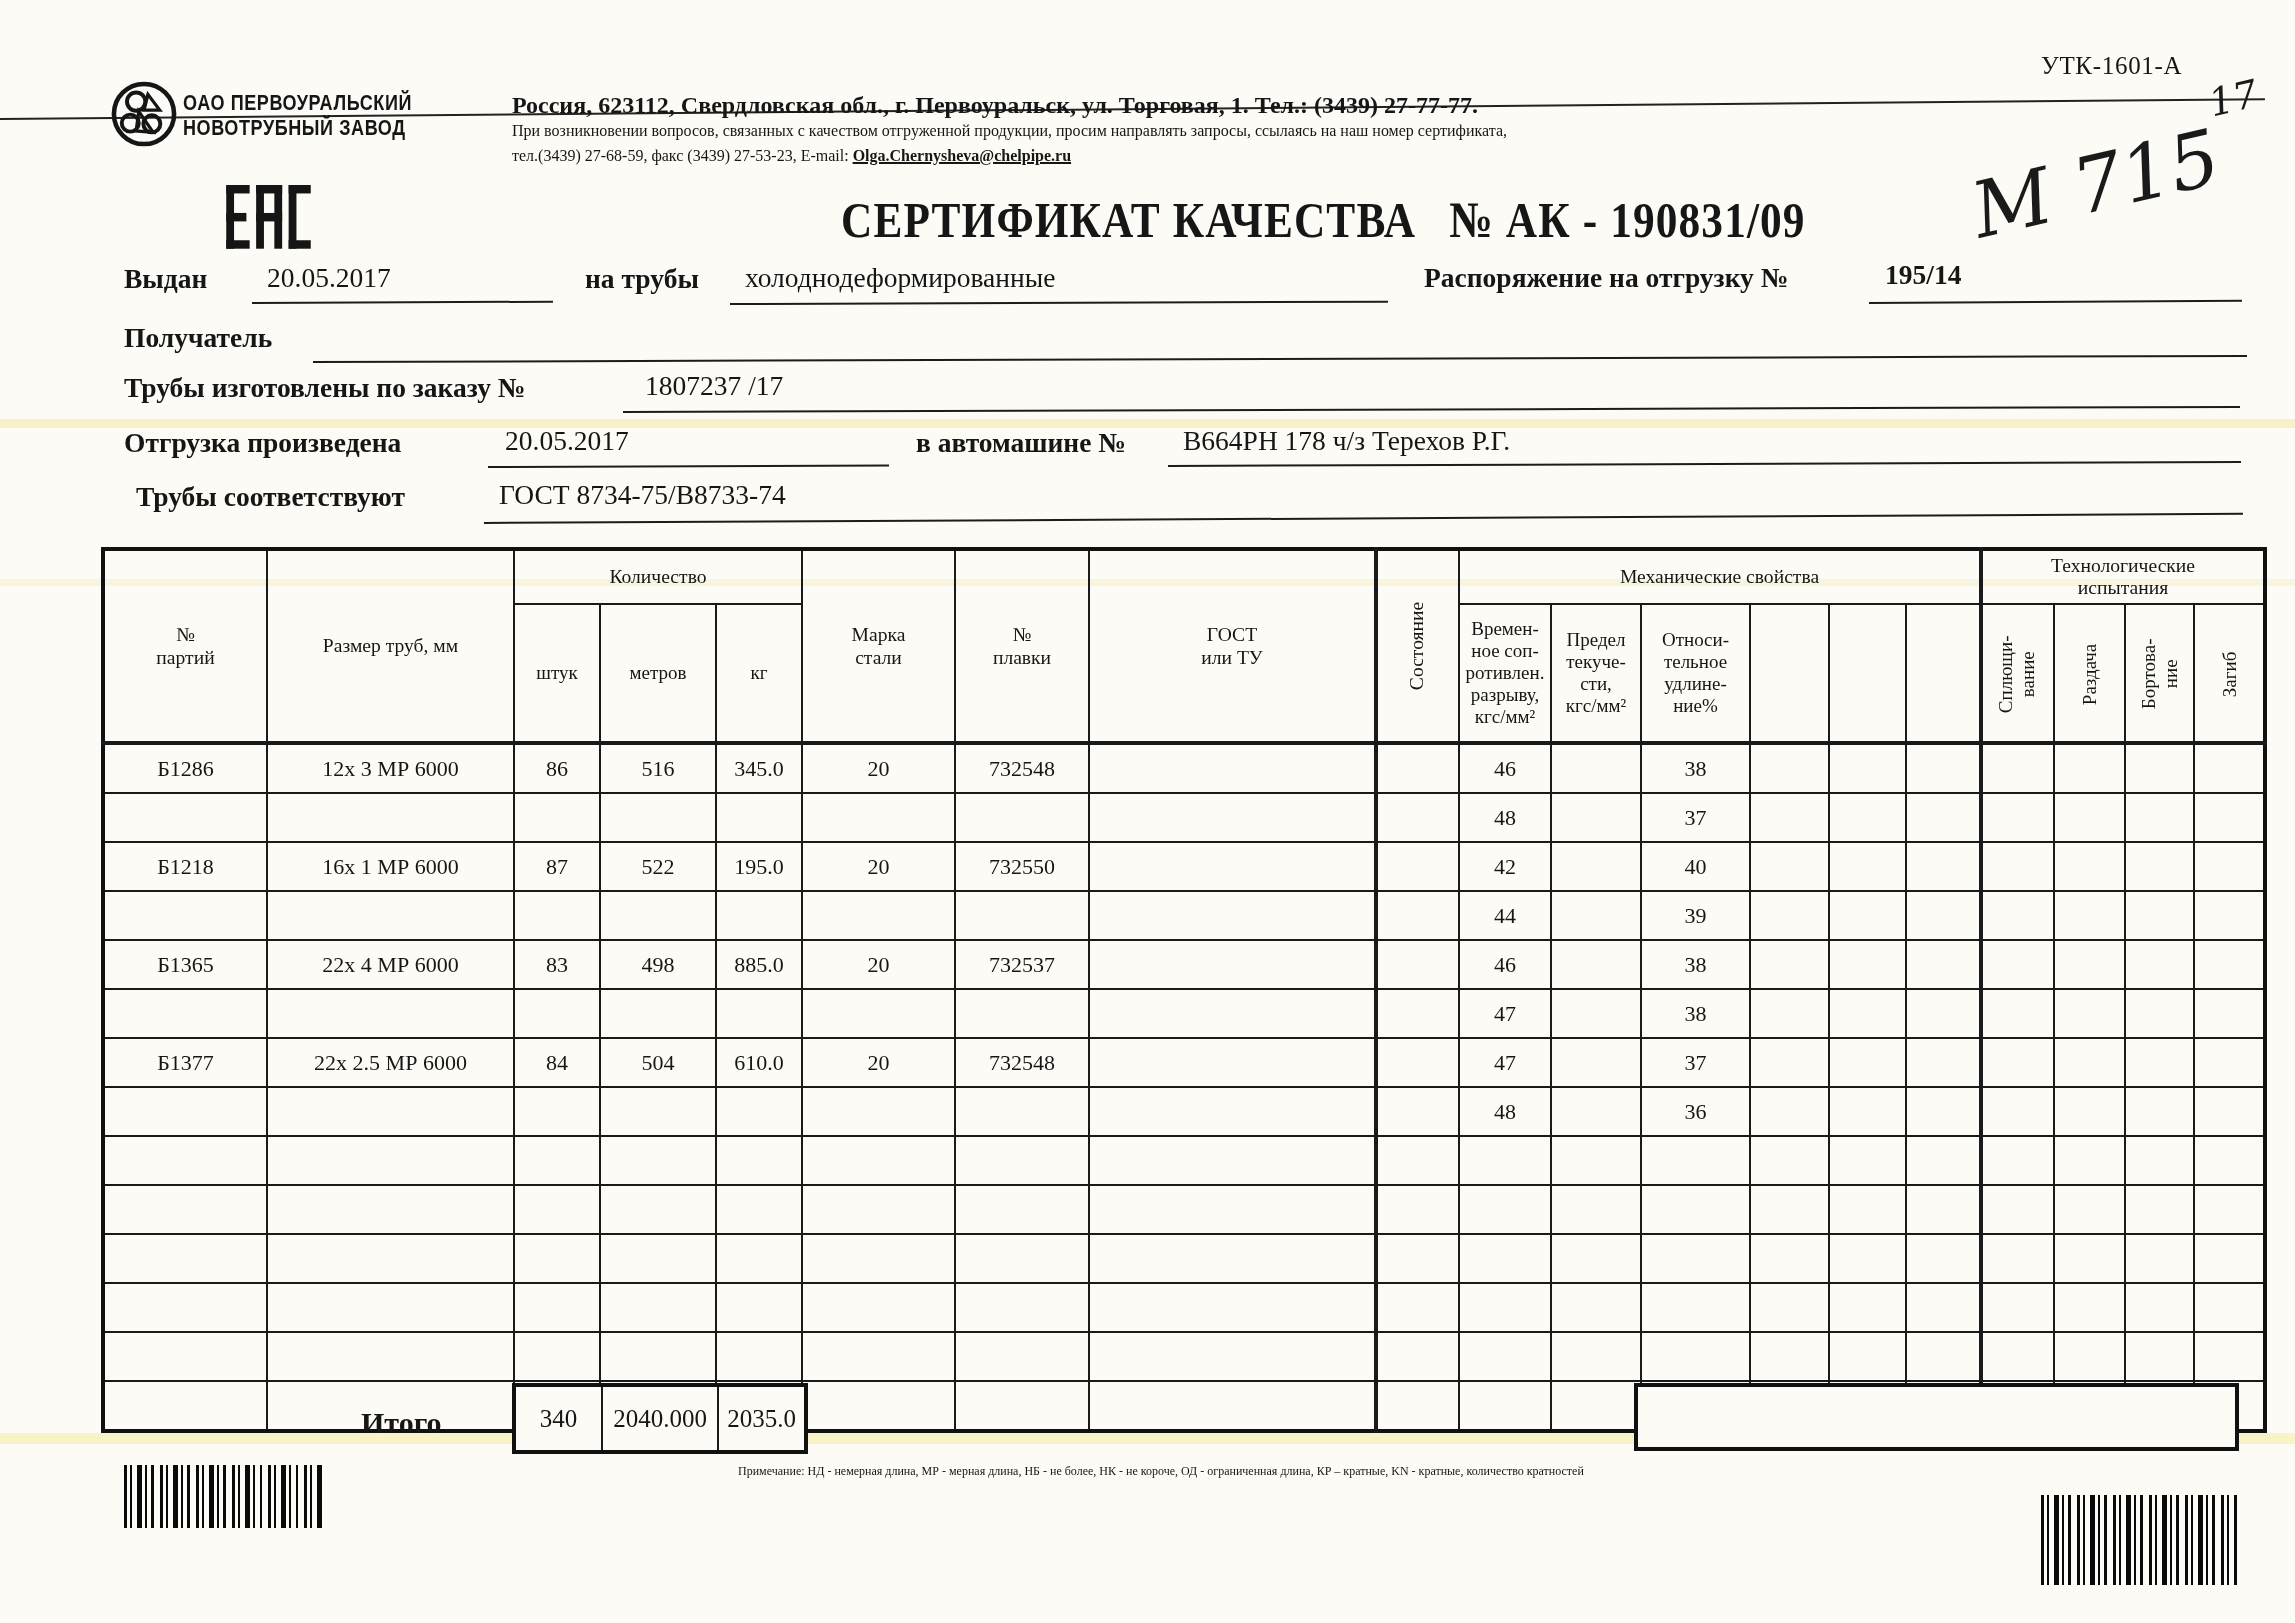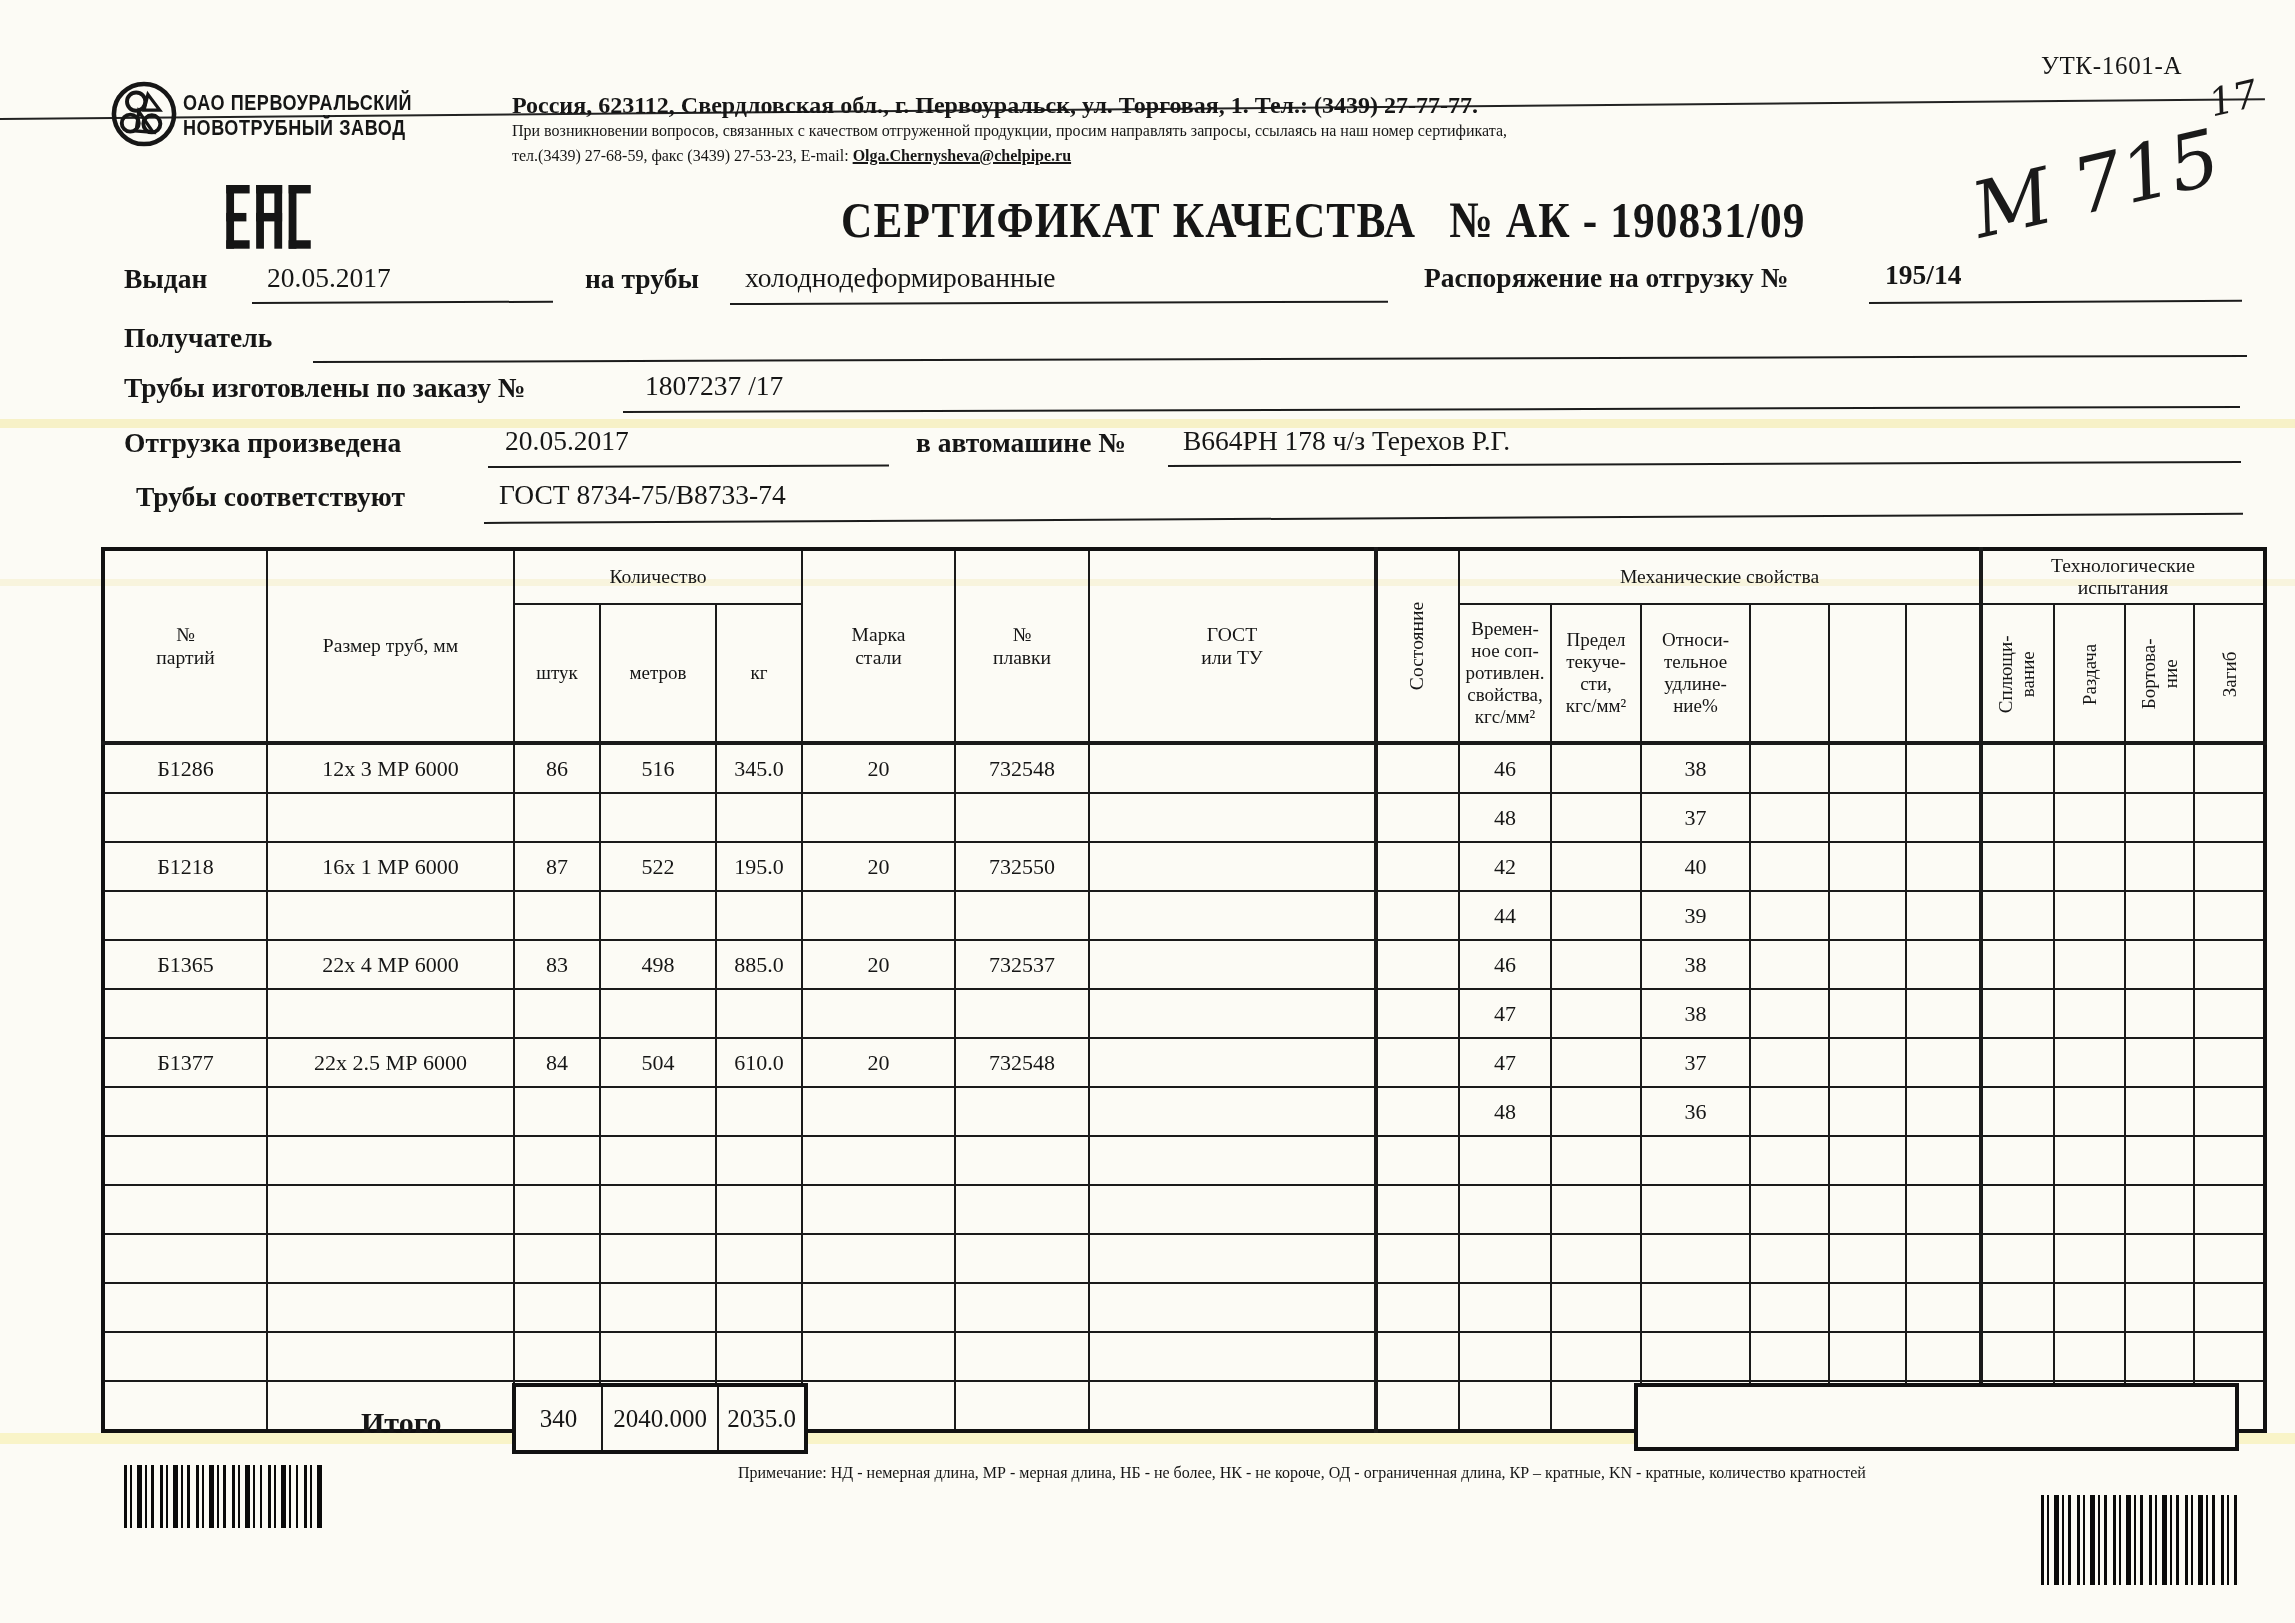--- a/index.html
+++ b/index.html
@@ -44,21 +44,21 @@
   table.cert td:nth-child(9),table.cert td:nth-child(16){border-left-width:4.6px;}
 
   
   .totals-box{position:absolute;display:flex;border:4.6px solid #111;background:#fcfbf5;}
   .totals-cell{border-left:2px solid #1a1a1a;display:flex;align-items:center;justify-content:center;
                font-size:25px;}
   .totals-cell:first-child{border-left:none;}
   .itogo{font-weight:bold;font-size:30px;}
   .empty-box{position:absolute;border:4.6px solid #111;background:#fcfbf5;}
 
-  .note{font-size:16px;white-space:nowrap;}
+  .note{font-size:12px;white-space:nowrap;}
 
   .barcode{position:absolute;background:
      repeating-linear-gradient(90deg,#0a0a0a 0 3.3px,transparent 3.3px 5.9px,#0a0a0a 5.9px 7.9px,
      transparent 7.9px 13px,#0a0a0a 13px 18.3px,transparent 18.3px 21px,#0a0a0a 21px 23px,
      transparent 23px 27.5px,#0a0a0a 27.5px 30px,transparent 30px 36px);}
   .eac svg{display:block;}
 </style>
 </head>
 <body>
 
@@ -187,21 +187,21 @@
           <th colspan="4" class="h1 bl-thick" style="white-space:pre-line;line-height:22px;">Технологические
 испытания</th>
         </tr>
         <tr>
           <th class="h2 hb">штук</th>
           <th class="h2 hb">метров</th>
           <th class="h2 hb">кг</th>
           <th class="h2 hb">Времен-
 ное соп-
 ротивлен.
-свойства,
+разрыву,
 кгс/мм²</th>
           <th class="h2 hb">Предел
 текуче-
 сти,
 кгс/мм²</th>
           <th class="h2 hb">Относи-
 тельное
 удлине-
 ние%</th>
           <th class="h2 hb"></th>

